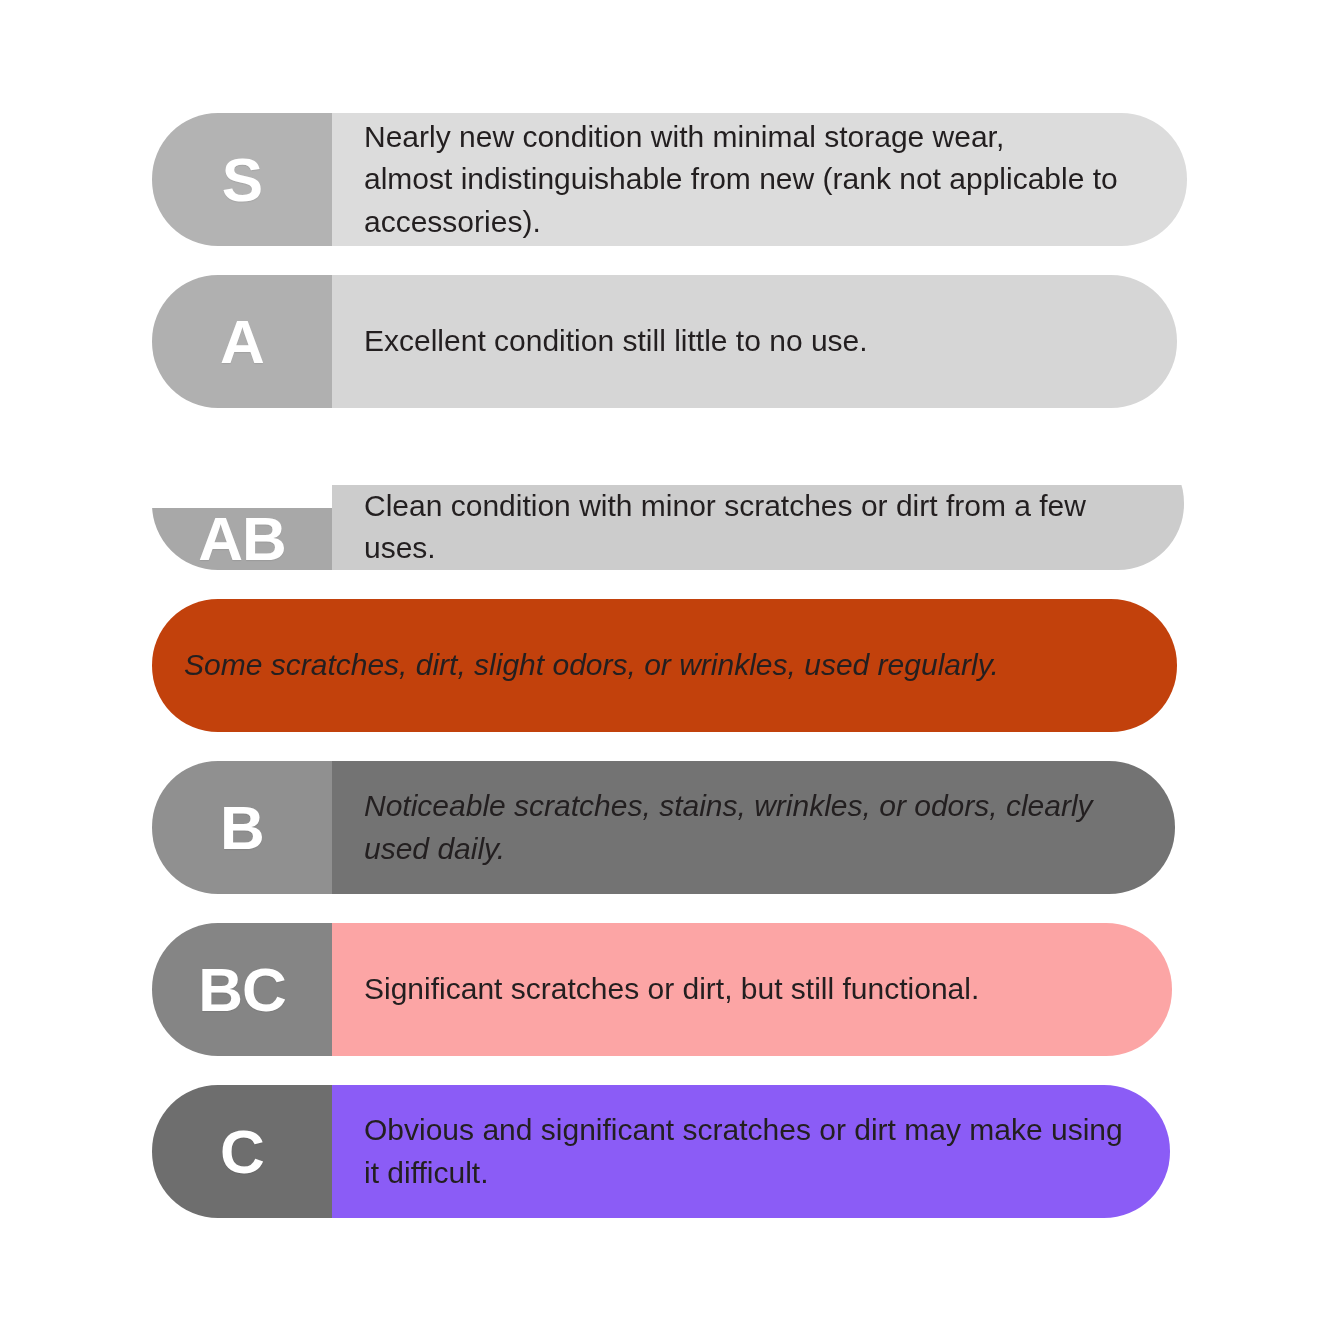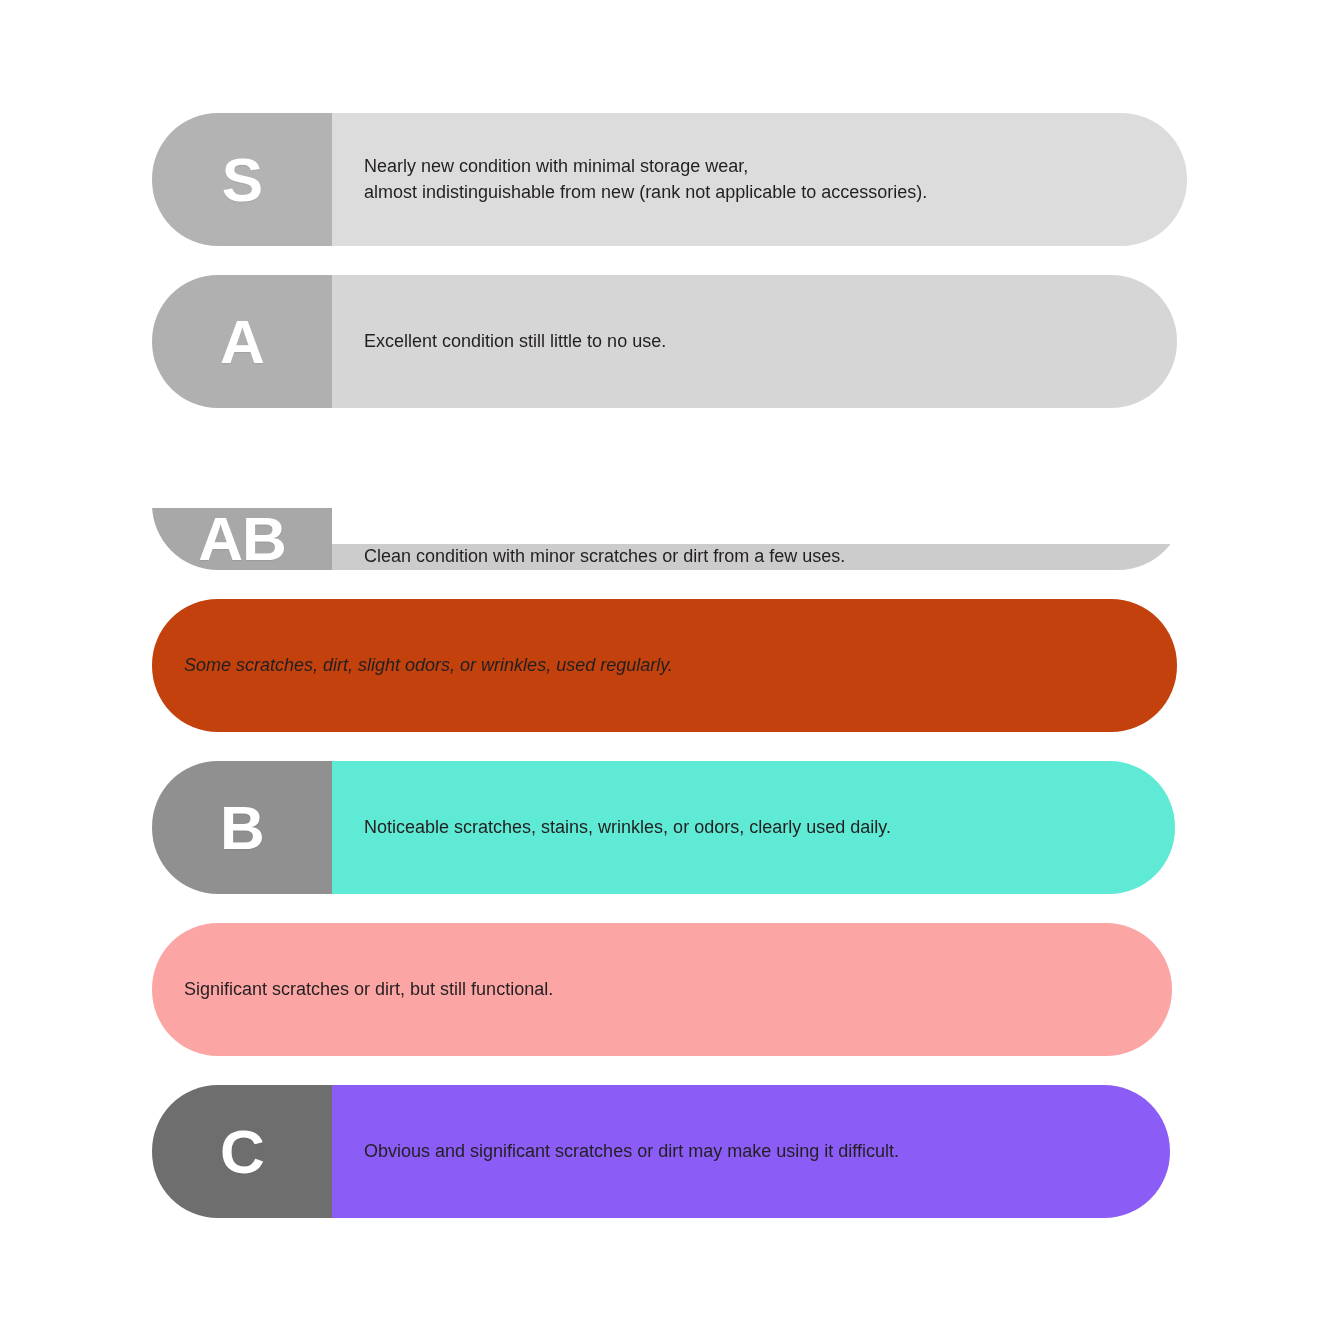--- a/index.html
+++ b/index.html
@@ -42,21 +42,21 @@
     line-height: 1;
     text-shadow: 0 1px 1px rgba(0,0,0,0.08);
   }
   .desc {
     flex: 1 1 auto;
     display: flex;
     align-items: center;
     padding-left: 32px;
     padding-right: 36px;
     color: #231f20;
-    font-size: 18px;
+    font-size: 30px;
     line-height: 1.42;
     font-family: "Liberation Sans", sans-serif;
   }
   .desc span { display: block; white-space: pre-line; }
 
   
   .row-0 { width: 1035px; }
   .row-1 { width: 1025px; }
   .row-2 { width: 1032px; align-items: flex-end; }
   .row-3 { width: 1025px; }
@@ -92,26 +92,27 @@
   </div>
 
   <div class="row row-3">
     <div class="desc" style="background: #c2410c; font-style: italic;">
       <span>Some scratches, dirt, slight odors, or wrinkles, used regularly.</span>
     </div>
   </div>
 
   <div class="row row-4">
     <div class="rank" style="background: rgb(144, 144, 144);">B</div>
-    <div class="desc" style="background: #5eead4;">
+    <div class="desc" style="background: #737373; font-style: italic;">
       <span>Noticeable scratches, stains, wrinkles, or odors, clearly used daily.</span>
     </div>
   </div>
 
   <div class="row row-5">
+    <div class="rank" style="background: rgb(133, 133, 133);">BC</div>
     <div class="desc" style="background: #fca5a5;">
       <span>Significant scratches or dirt, but still functional.</span>
     </div>
   </div>
 
   <div class="row row-6">
     <div class="rank" style="background: rgb(110, 110, 110);">C</div>
     <div class="desc" style="background: #8b5cf6;">
       <span>Obvious and significant scratches or dirt may make using it difficult.</span>
     </div>

